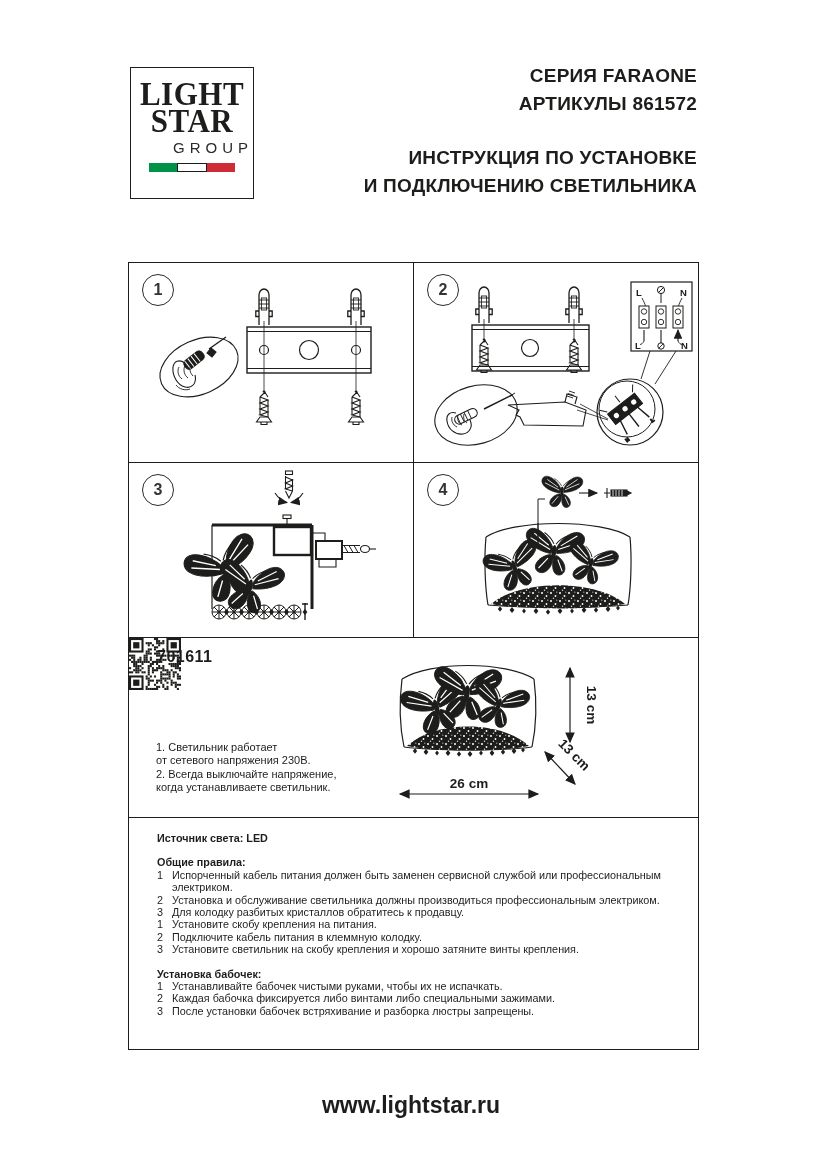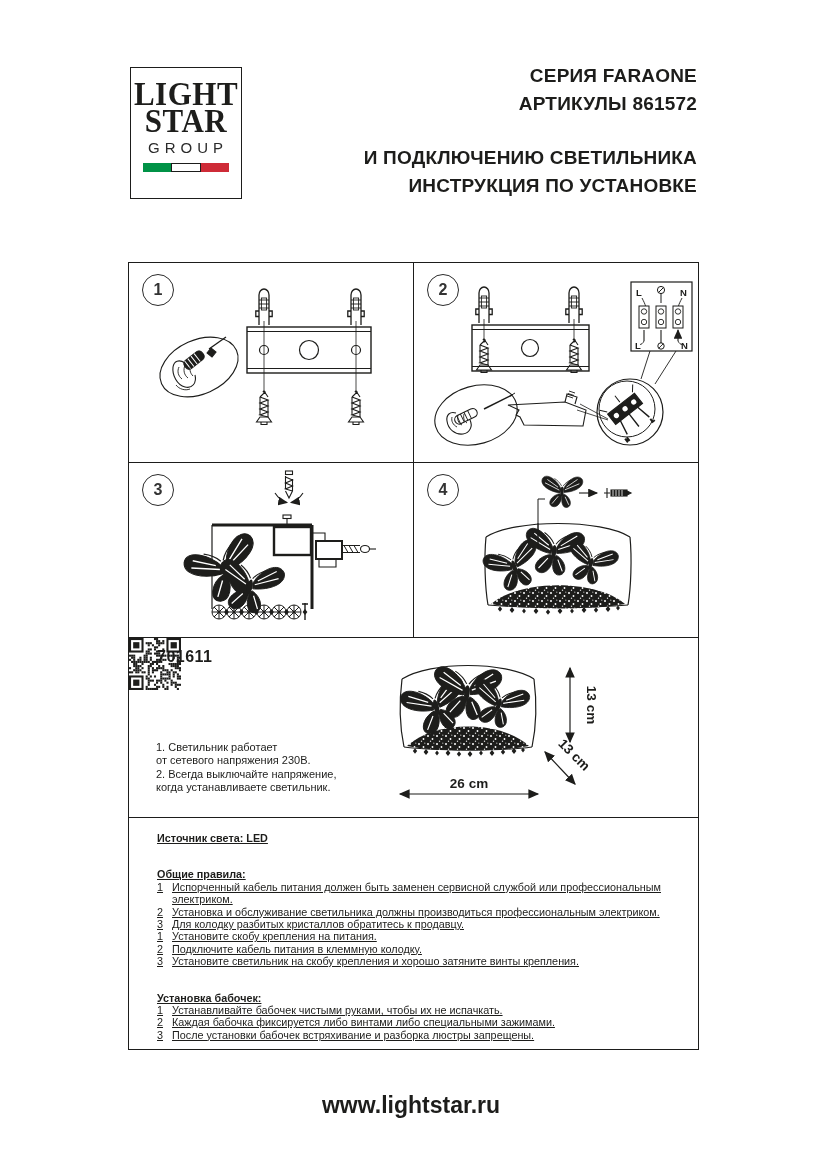--- a/index.html
+++ b/index.html
@@ -1,25 +1,25 @@
 <!DOCTYPE html>
 <html><head>
 <meta charset="utf-8">
 <style>
   html,body{margin:0;padding:0;background:#fff;}
   .page{position:relative;width:826px;height:1169px;background:#fff;overflow:hidden;
         font-family:"Liberation Sans",sans-serif;color:#1d1d1b;}
   .abs{position:absolute;}
 
   
-  .logo-box{left:130px;top:67px;width:112px;height:132px;border:1.5px solid #1d1d1b;
+  .logo-box{left:130px;top:67px;width:124px;height:132px;border:1.5px solid #1d1d1b;
             text-align:center;box-sizing:border-box;padding-top:12px;}
   .logo-word{font-family:"Liberation Serif",serif;font-weight:700;font-size:31px;
              line-height:27px;letter-spacing:.5px;transform:scaleY(1.08);color:#1d1d1b;}
-  .logo-group{font-size:15px;font-weight:400;letter-spacing:5px;margin-top:5px;padding-left:4px;color:#2a2a2a;}
+  .logo-group{font-size:15px;font-weight:400;letter-spacing:5px;margin-top:5px;padding-left:4px;color:#2a2a2a;text-align:right;}
   .flag{display:flex;width:86px;height:9px;margin:7px auto 0;}
   .flag .seg{flex:1;}
   .flag .w{border:1px solid #1d1d1b;box-sizing:border-box;background:#fff;}
 
   .hdr{right:129px;top:62px;text-align:right;font-weight:700;font-size:19px;
        line-height:28px;letter-spacing:.2px;color:#1d1d1b;}
   .hdr .block2{margin-top:26px;}
 
   
   .grid{left:128px;top:262px;width:569px;height:786px;border:1.5px solid #1d1d1b;box-sizing:content-box;}
@@ -35,24 +35,24 @@
   .num{position:absolute;left:13px;top:11px;width:30px;height:30px;border:1.6px solid #2c2c2c;
        border-radius:50%;display:flex;align-items:center;justify-content:center;
        font-size:16px;font-weight:700;color:#333;background:#fff;z-index:2;}
 
   
   .article{left:28px;top:10px;font-size:16px;font-weight:700;letter-spacing:.5px;}
   .qr{left:26px;top:36px;}
   .notes{left:27px;top:103px;font-size:11px;line-height:13.4px;}
 
   
-  .rules{padding:14px 28px 0 28px;font-size:10.8px;line-height:12.4px;text-decoration:underline;}
+  .rules{padding:14px 28px 0 28px;font-size:10.8px;line-height:12.4px;}
   .rules .lead{font-weight:700;margin:0 0 0 0;}
   .sec-title{font-weight:700;margin-top:13px;}
-  .mt-big{margin-top:24px;}
+  .mt-big{margin-top:12px;}
   .item{display:flex;}
   .item .n{width:15px;flex:none;}
 
   
   .footer{left:0;top:1092px;width:822px;text-align:center;font-size:23px;font-weight:700;color:#1d1d1b;}
 
   svg text{font-family:"Liberation Sans",sans-serif;fill:#1d1d1b;}
 </style>
 </head>
 <body>
@@ -112,22 +112,22 @@
       <div class="seg" style="background: rgb(206, 43, 55);"></div>
     </div>
   </div>
 
   <div class="abs hdr">
     <div class="block1">
       <div>СЕРИЯ FARAONE</div>
       <div>АРТИКУЛЫ 861572</div>
     </div>
     <div class="block2">
+      <div>ИНСТРУКЦИЯ ПО УСТАНОВКЕ</div>
       <div>И ПОДКЛЮЧЕНИЮ СВЕТИЛЬНИКА</div>
-      <div>ИНСТРУКЦИЯ ПО УСТАНОВКЕ</div>
     </div>
   </div>
 
   <div class="abs grid">
 
     <div class="cell" id="p1">
       <div class="num">1</div>
       <svg width="285" height="198" viewBox="0 0 285 198">
         <g stroke="#1d1d1b" fill="none" stroke-width="1.2">
           <path d="M135,58 V130 M227,58 V130" stroke-width=".8"></path>

